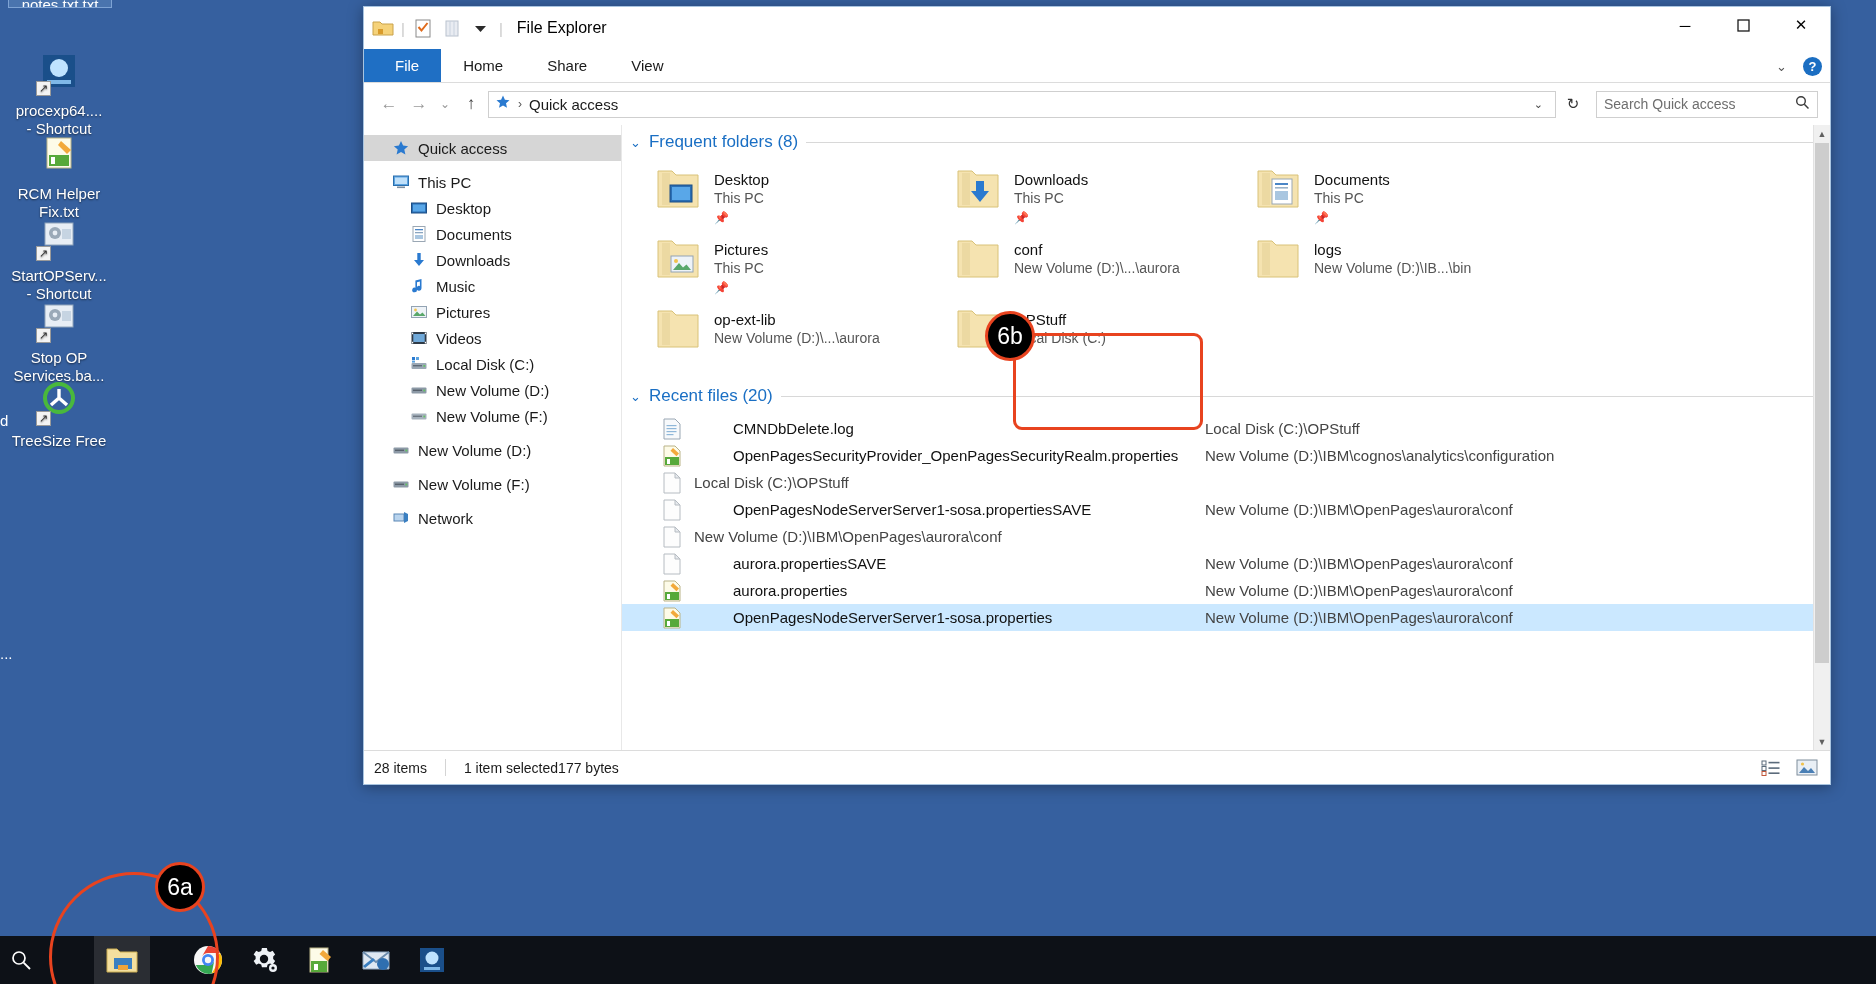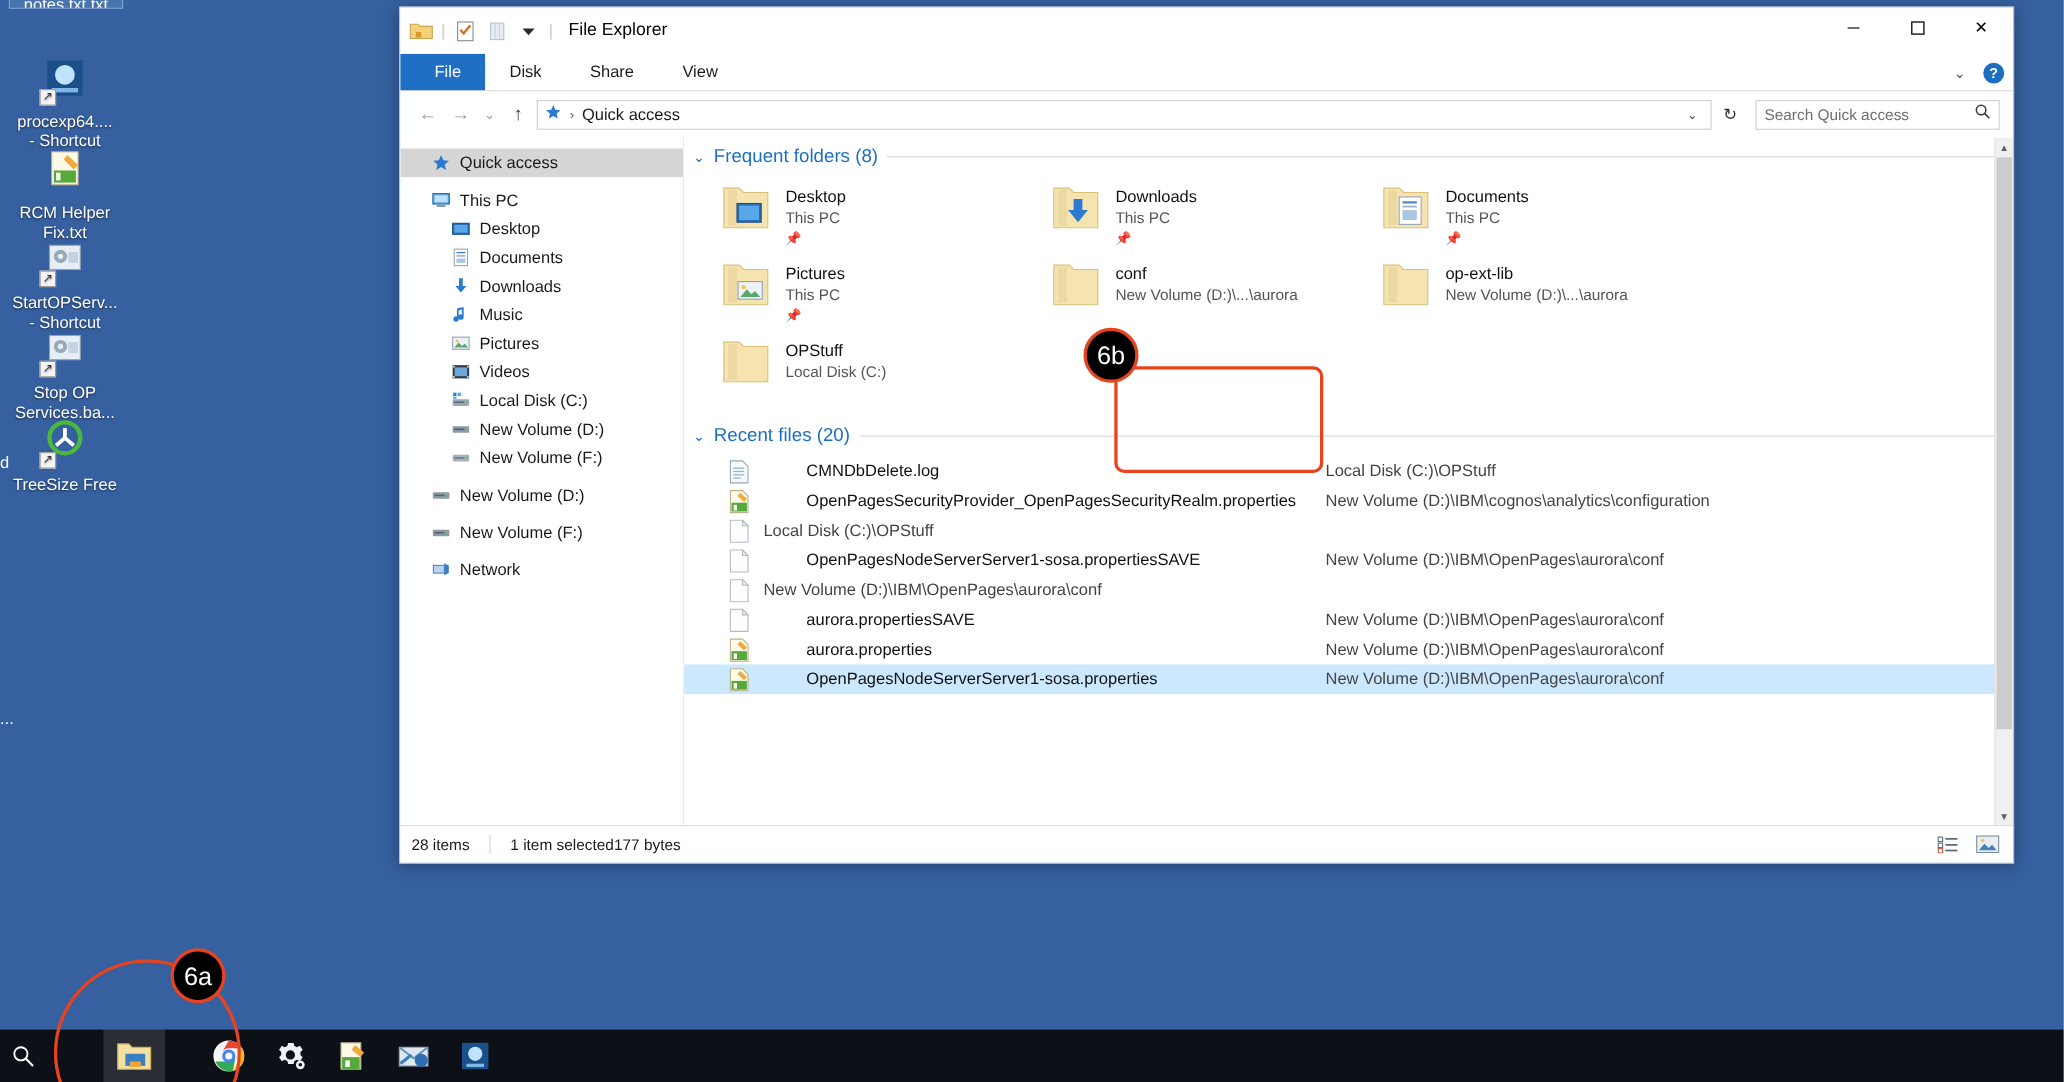--- a/index.html
+++ b/index.html
@@ -327,21 +327,21 @@
         <svg width="13" height="13" viewBox="0 0 13 13">
             <rect x="1" y="1" width="11" height="11" fill="none" stroke="#1a1a1a" stroke-width="1.3"></rect>
           </svg>
       </div>
       <div class="win-btn close">✕</div>
     </div>
   </div>
 
   <div class="ribbon-tabs">
     <div class="rtab file">File</div>
-    <div class="rtab">Disk</div>
+    <div class="rtab">Home</div>
     <div class="rtab">Share</div>
     <div class="rtab">View</div>
     <div class="ribbon-right">
       <span style="font-size:13px;color:#555;">⌄</span>
       <span class="help-circle">?</span>
     </div>
   </div>
 
   <div class="addressbar">
     <div class="navbtn">←</div>
@@ -621,20 +621,32 @@
               <path d="M6 4 h14 l4 4 h22 v32 h-40 z" fill="#f5e3b0" stroke="#d9c278"></path>
               <path d="M10 6 h8 v32 h-8 z" fill="#ecd9a2"></path>
             </svg>
           </span>
           <span class="meta">
             <span class="t-name">conf</span><br>
             <span class="t-sub">New Volume (D:)\...\aurora</span>
           </span>
         </div>
 
+        <div class="tile">
+          <span class="folder">
+            <svg width="52" height="46" viewBox="0 0 52 46">
+              <path d="M6 4 h14 l4 4 h22 v32 h-40 z" fill="#f5e3b0" stroke="#d9c278"></path>
+              <path d="M10 6 h8 v32 h-8 z" fill="#ecd9a2"></path>
+            </svg>
+          </span>
+          <span class="meta">
+            <span class="t-name">logs</span><br>
+            <span class="t-sub">New Volume (D:)\IB...\bin</span>
+          </span>
+        </div>
 
         <div class="tile">
           <span class="folder">
             <svg width="52" height="46" viewBox="0 0 52 46">
               <path d="M6 4 h14 l4 4 h22 v32 h-40 z" fill="#f5e3b0" stroke="#d9c278"></path>
               <path d="M10 6 h8 v32 h-8 z" fill="#ecd9a2"></path>
             </svg>
           </span>
           <span class="meta">
             <span class="t-name">op-ext-lib</span><br>
@@ -857,13 +869,13 @@
       <circle cx="15" cy="13" r="6.5" fill="#bfe3ff"></circle>
       <rect x="7" y="22" width="16" height="3" fill="#7fb8e8"></rect>
     </svg>
   </div>
 </div>
 
 <div class="hl-circle" style="left:49px; top:872px; width:170px; height:170px;"></div>
 <div class="badge" style="left:155px; top:862px;">6a</div>
 
 <div class="hl-box" style="left:1013px; top:333px; width:190px; height:97px;"></div>
-<div class="badge" style="left:985px; top:298px;">6b</div>
+<div class="badge" style="left:985px; top:311px;">6b</div>
 
 </body></html>

